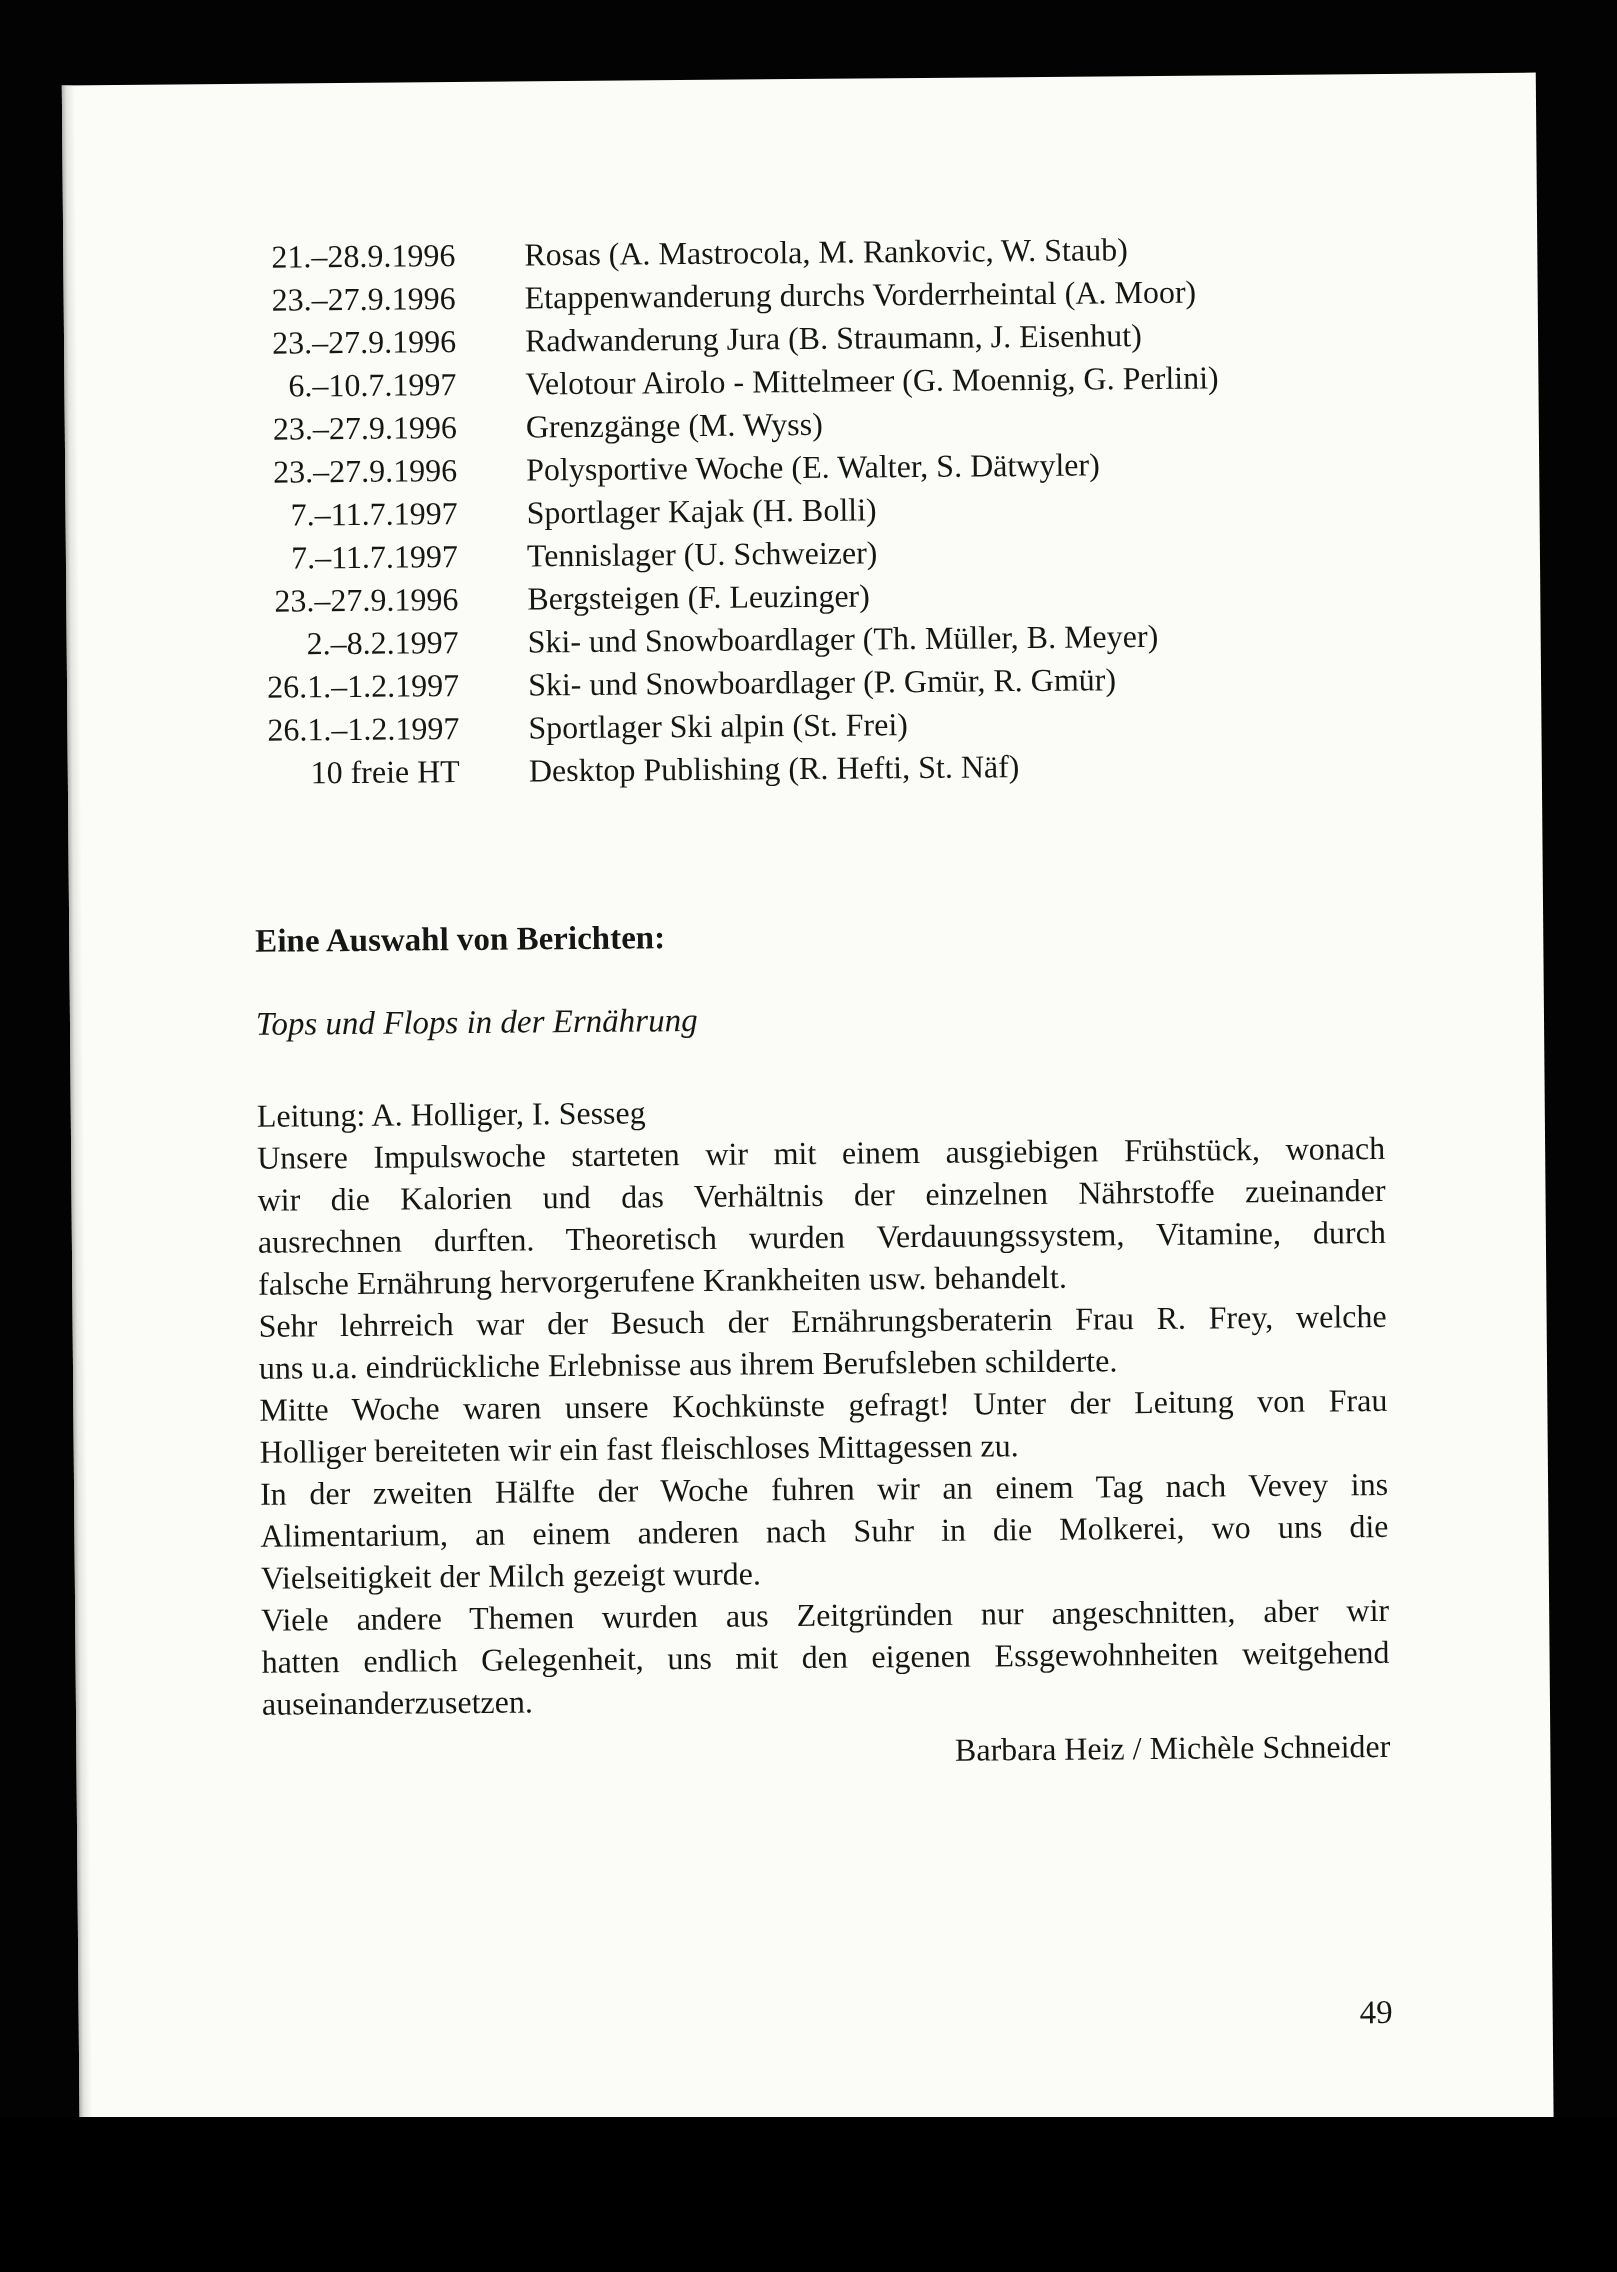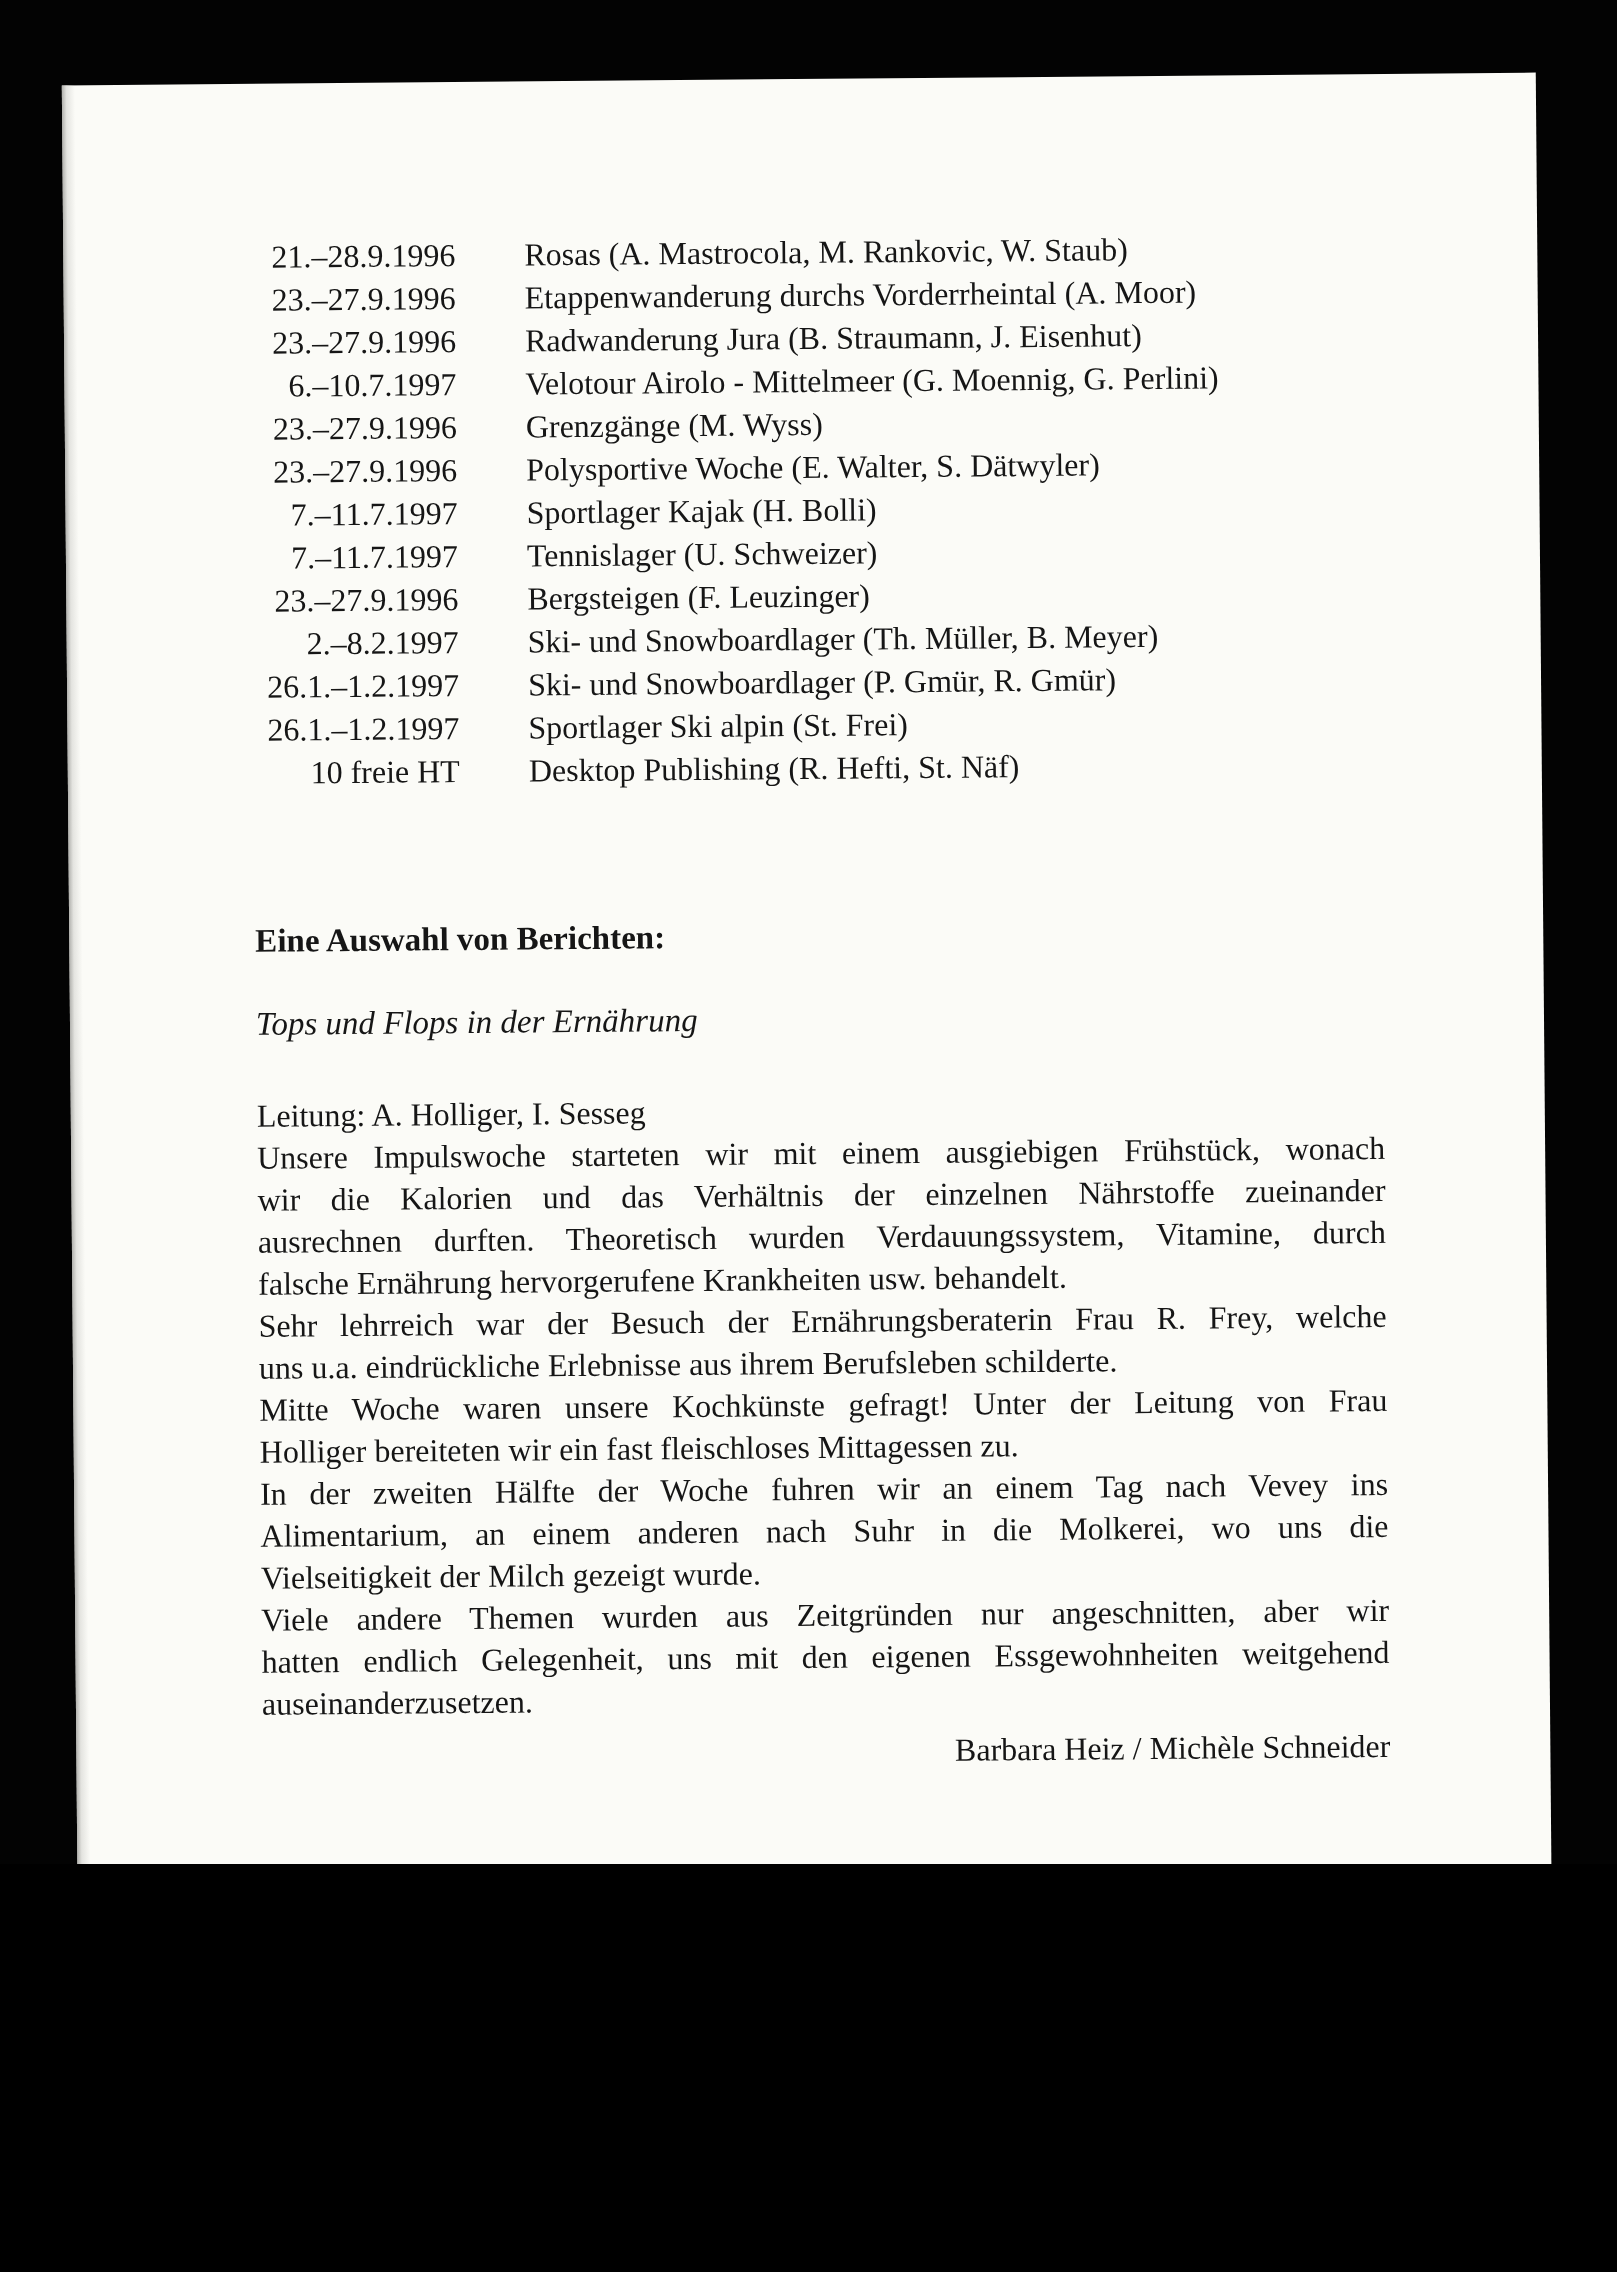--- a/index.html
+++ b/index.html
@@ -1,16 +1,16 @@
 <!DOCTYPE html>
 <html style="font-size:13px"><head>
 <meta charset="utf-8">
 <style>
   html,body{margin:0;padding:0;background:#000;}
-  .scan{position:relative;width:1618px;height:1864px;background:#030303;overflow:hidden;
+  .scan{position:relative;width:1618px;height:2117px;background:#030303;overflow:hidden;
         font-family:"Liberation Serif","DejaVu Serif",serif;color:#161616;}
   .paper{position:absolute;left:71px;top:79px;width:1474px;height:2114px;
          background:#fbfbf7;transform:rotate(-0.5deg);transform-origin:50% 50%;}
   .paper::before{content:"";position:absolute;left:0;top:0;bottom:0;width:13px;
          background:linear-gradient(90deg,#9f9f9b 0,#dededa 35%,rgba(255,255,255,0) 100%);
          opacity:.8;}
   
   .schedule{position:absolute;left:174px;top:152px;font-size:32px;line-height:43px;}
   .sched-row{display:flex;}
   .sched-date{flex:0 0 218px;text-align:right;white-space:pre;}

